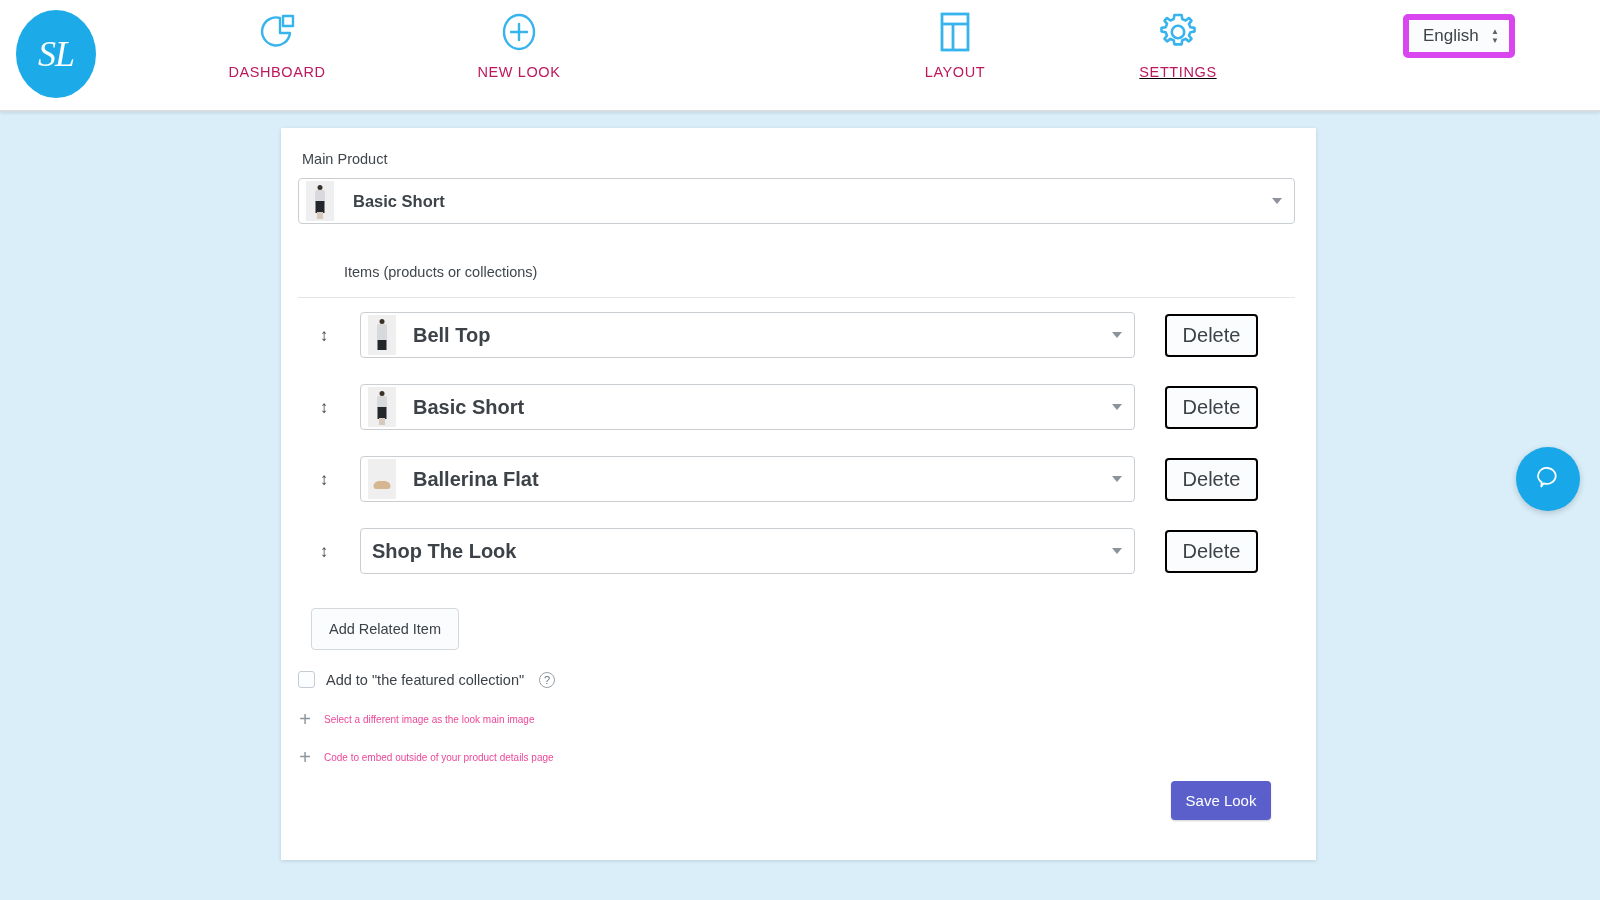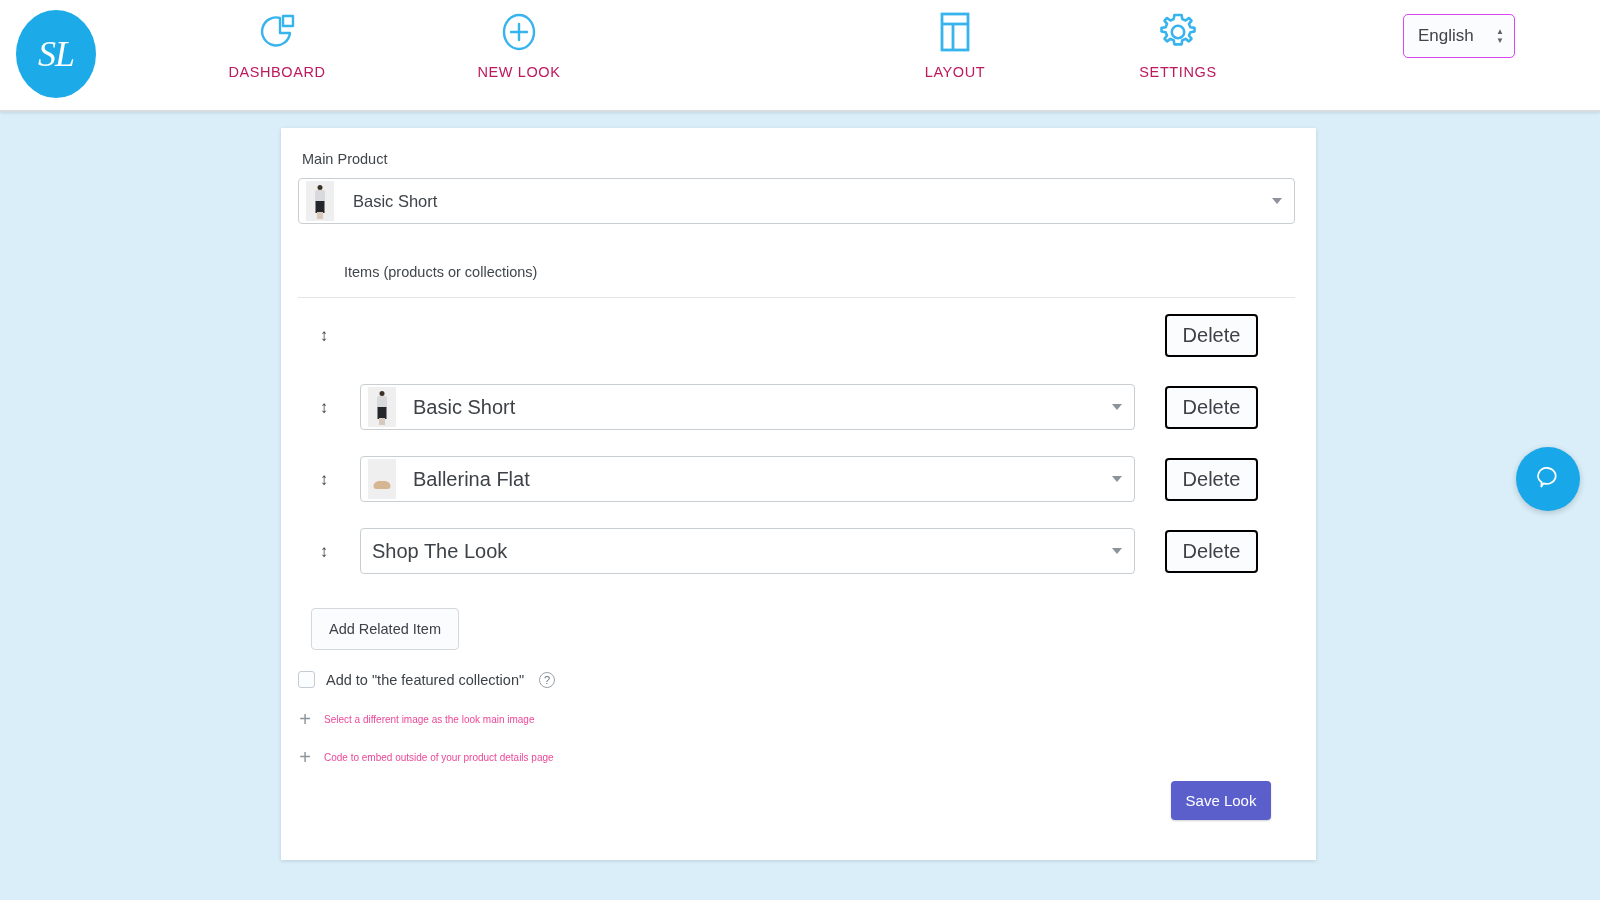--- a/index.html
+++ b/index.html
@@ -41,21 +41,21 @@
   .nav-icon {
     height: 52px; display: flex; align-items: center; justify-content: center;
     margin-bottom: 6px;
   }
   .nav-label {
     color: #be185d; font-size: 14.5px; letter-spacing: 0.6px;
   }
   .lang-select {
     position: absolute; right: 85px; top: 14px;
     width: 112px; height: 44px;
-    border: 1px solid #d946ef; border-radius: 5px;
+    border: 6px solid #d946ef; border-radius: 5px;
     background: #fbfcfd;
     display: flex; align-items: center;
     padding: 0 10px 0 14px;
     cursor: pointer;
   }
   .lang-label { font-size: 17px; color: #3e4449; flex: 1; }
   .lang-arrows {
     display: flex; flex-direction: column; gap: 3px;
     color: #5c6268; font-size: 8px; line-height: 6px;
   }
@@ -88,20 +88,21 @@
     width: 28px; height: 40px;
     background: #efefef;
     margin-left: 7px;
     flex: none;
     position: relative;
     overflow: hidden;
   }
   .sel-text {
     font-size: 16.5px; color: #3d4348;
     margin-left: 19px;
+    font-weight: bold;
   }
   .caret {
     position: absolute; right: 12px; top: 50%;
     transform: translateY(-50%);
     width: 0; height: 0;
     border-left: 5px solid transparent;
     border-right: 5px solid transparent;
     border-top: 6px solid #8d9399;
   }
 
@@ -254,21 +255,21 @@
     <div class="nav-icon">
       <svg width="42" height="46" viewBox="0 0 42 46">
         <rect x="8" y="5" width="26" height="36" fill="none" stroke="#37b3ee" stroke-width="2.8"></rect>
         <line x1="8" y1="15" x2="34" y2="15" stroke="#37b3ee" stroke-width="2.8"></line>
         <line x1="19" y1="15" x2="19" y2="41" stroke="#37b3ee" stroke-width="2.8"></line>
       </svg>
     </div>
     <span class="nav-label">LAYOUT</span>
   </div>
 
-  <div class="nav-item" style="left:1103px;">
+  <div class="nav-item" style="left:1103px;text-decoration:underline;">
     <div class="nav-icon">
       <svg width="46" height="46" viewBox="0 0 46 46">
         <g fill="none" stroke="#37b3ee" stroke-width="2.6" stroke-linejoin="round">
           <path d="M23 6 l3.6 0 0.7 4.1 3.3 1.4 3.3 -2.5 2.6 2.6 -2.5 3.3 1.4 3.3 4.1 0.7 0 3.6 -4.1 0.7 -1.4 3.3 2.5 3.3 -2.6 2.6 -3.3 -2.5 -3.3 1.4 -0.7 4.1 -3.6 0 -3.6 0 -0.7 -4.1 -3.3 -1.4 -3.3 2.5 -2.6 -2.6 2.5 -3.3 -1.4 -3.3 -4.1 -0.7 0 -3.6 4.1 -0.7 1.4 -3.3 -2.5 -3.3 2.6 -2.6 3.3 2.5 3.3 -1.4 0.7 -4.1 3.6 0 Z"></path>
           <circle cx="23" cy="23" r="6.2"></circle>
         </g>
       </svg>
     </div>
     <span class="nav-label">SETTINGS</span>
   </div>
@@ -295,20 +296,29 @@
     </span>
     <span class="sel-text">Basic Short</span>
     <span class="caret"></span>
   </div>
 
   <span class="items-label">Items (products or collections)</span>
   <div class="divider"></div>
 
   <div class="row" style="top:184px;">
     <span class="drag-handle">↕</span>
+    <div class="item-select">
+      <span class="thumb">
+        <span class="ph-body ph-head"></span>
+          <span class="ph-body ph-top" style="height:16px;"></span>
+        <span class="ph-body ph-bot" style="top:25px;height:10px;"></span>
+      </span>
+      <span class="sel-text">Bell Top</span>
+      <span class="caret"></span>
+    </div>
     <button class="del-btn">Delete</button>
   </div>
 
   <div class="row" style="top:256px;">
     <span class="drag-handle">↕</span>
     <div class="item-select">
       <span class="thumb">
         <span class="ph-body ph-head"></span>
           <span class="ph-body ph-top"></span>
         <span class="ph-body ph-bot"></span>

